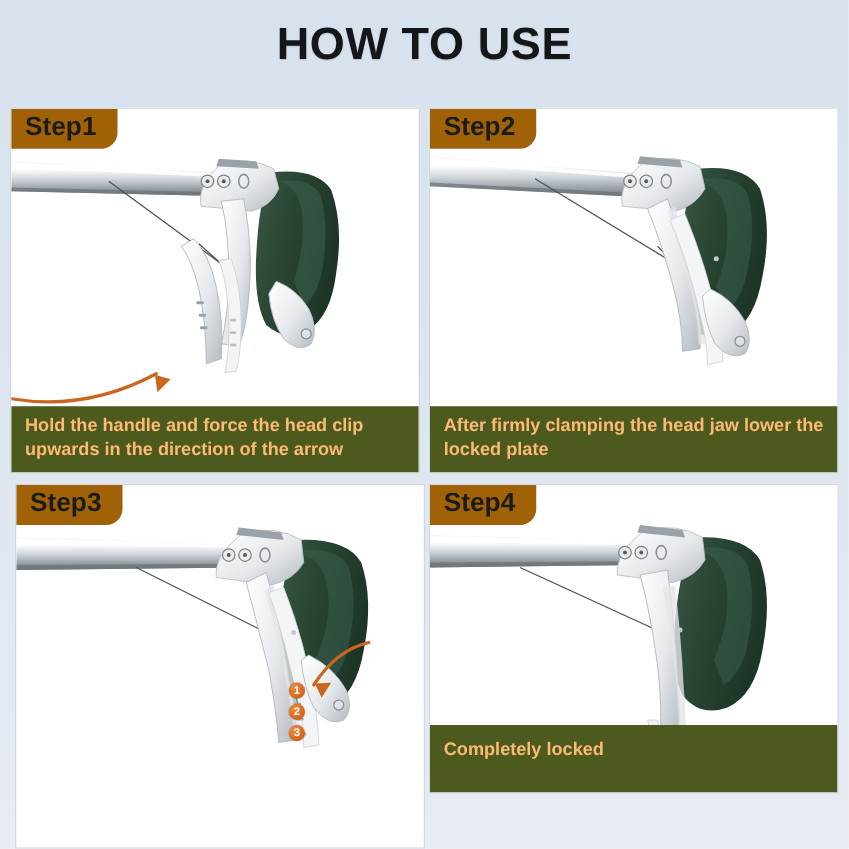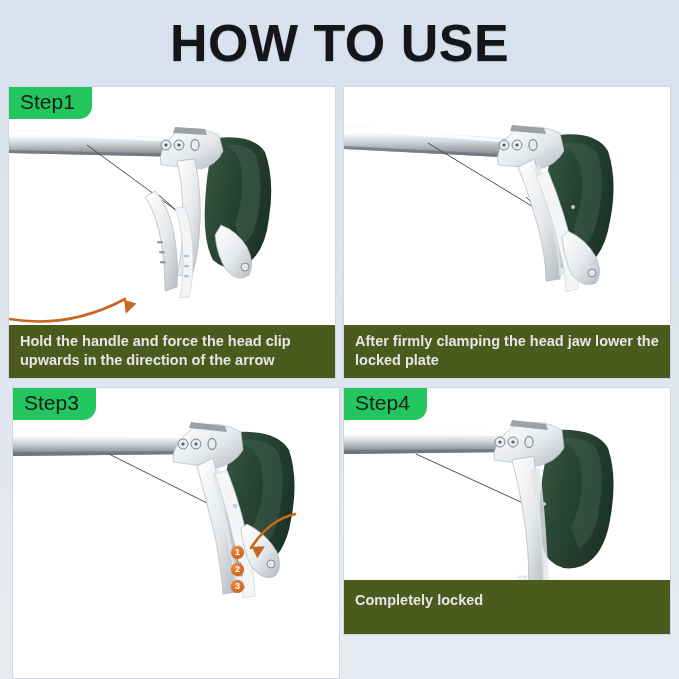--- a/index.html
+++ b/index.html
@@ -7,21 +7,21 @@
   body {
     font-family:"Liberation Sans", sans-serif;
     background:linear-gradient(180deg,#d7e2ee 0%,#dde5ef 45%,#e7ecf2 100%);
     position:relative;
   }
 
   
   .title {
     position:absolute; top:17px; left:0; width:679px;
     text-align:center;
-    font-size:52px; font-weight:bold; letter-spacing:0.5px;
+    font-size:36px; font-weight:bold; letter-spacing:0.5px;
     color:#141619; line-height:1.0;
     text-shadow:0 1px 1px rgba(120,135,155,.35);
   }
 
   
   .grid { position:absolute; left:8px; top:86px; width:663px; height:593px; }
 
   .panel {
     position:absolute; width:328px;
     background:#ffffff;
@@ -29,37 +29,37 @@
     overflow:hidden;
   }
   .p1 { left:0;    top:0;   height:293px; }
   .p2 { left:335px;top:0;   height:293px; }
   .p3 { left:4px;    top:301px; height:292px; }
   .p4 { left:335px;top:301px; height:248px; }
 
   
   .badge {
     position:absolute; left:0; top:0; z-index:6;
-    background:#22c55e;
+    background:#a16207;
     color:#1b1b1b;
-    font-size:21px; font-weight:normal;
+    font-size:21px; font-weight:bold;
     padding:4px 17px 6px 11px;
     border-bottom-right-radius:13px;
     line-height:1.05;
   }
 
   
   .stage { position:absolute; left:0; top:0; width:100%; height:100%; }
   .stage svg { position:absolute; display:block; }
 
   
   .caption {
     position:absolute; left:0; bottom:0; width:100%;
     background:#4d5a1d;
-    color:#e5e5e5;
+    color:#fdba74;
     font-size:14.5px; font-weight:bold;
     line-height:1.32;
     padding:7px 10px 8px 11px;
     z-index:7;
   }
   .caption.center { padding-top:11px; padding-bottom:24px;}
   .cap-1 { }
 
   
   .num-stack { position:absolute; z-index:8; }
@@ -145,20 +145,21 @@
       <svg width="180" height="60" viewBox="0 0 180 60" style="left:0px;top:188px">
         <path d="M0 44 q60 10 116 -20" stroke="#c9661f" stroke-width="2.6" fill="none" stroke-linecap="round"></path>
         <path d="M116 24 l-2 14 l13 -7 Z" fill="#c9661f" transform="rotate(-16 118 28)"></path>
       </svg>
     </div>
 
     <div class="caption cap-1">Hold the handle and force the head clip upwards in the direction of the arrow</div>
   </div>
 
   <div class="panel p2">
+    <div class="badge">Step2</div>
 
     <div class="stage">
       <svg width="328" height="260" viewBox="0 0 328 260" style="left:0;top:28px">
         <defs>
           <linearGradient id="pole2" x1="0" y1="0" x2="0" y2="1">
             <stop offset="0%" stop-color="#f4f6f7"></stop>
               <stop offset="22%" stop-color="#ffffff"></stop>
             <stop offset="50%" stop-color="#d2d7db"></stop>
               <stop offset="78%" stop-color="#9aa1a7"></stop>
             <stop offset="100%" stop-color="#6f767c"></stop>

